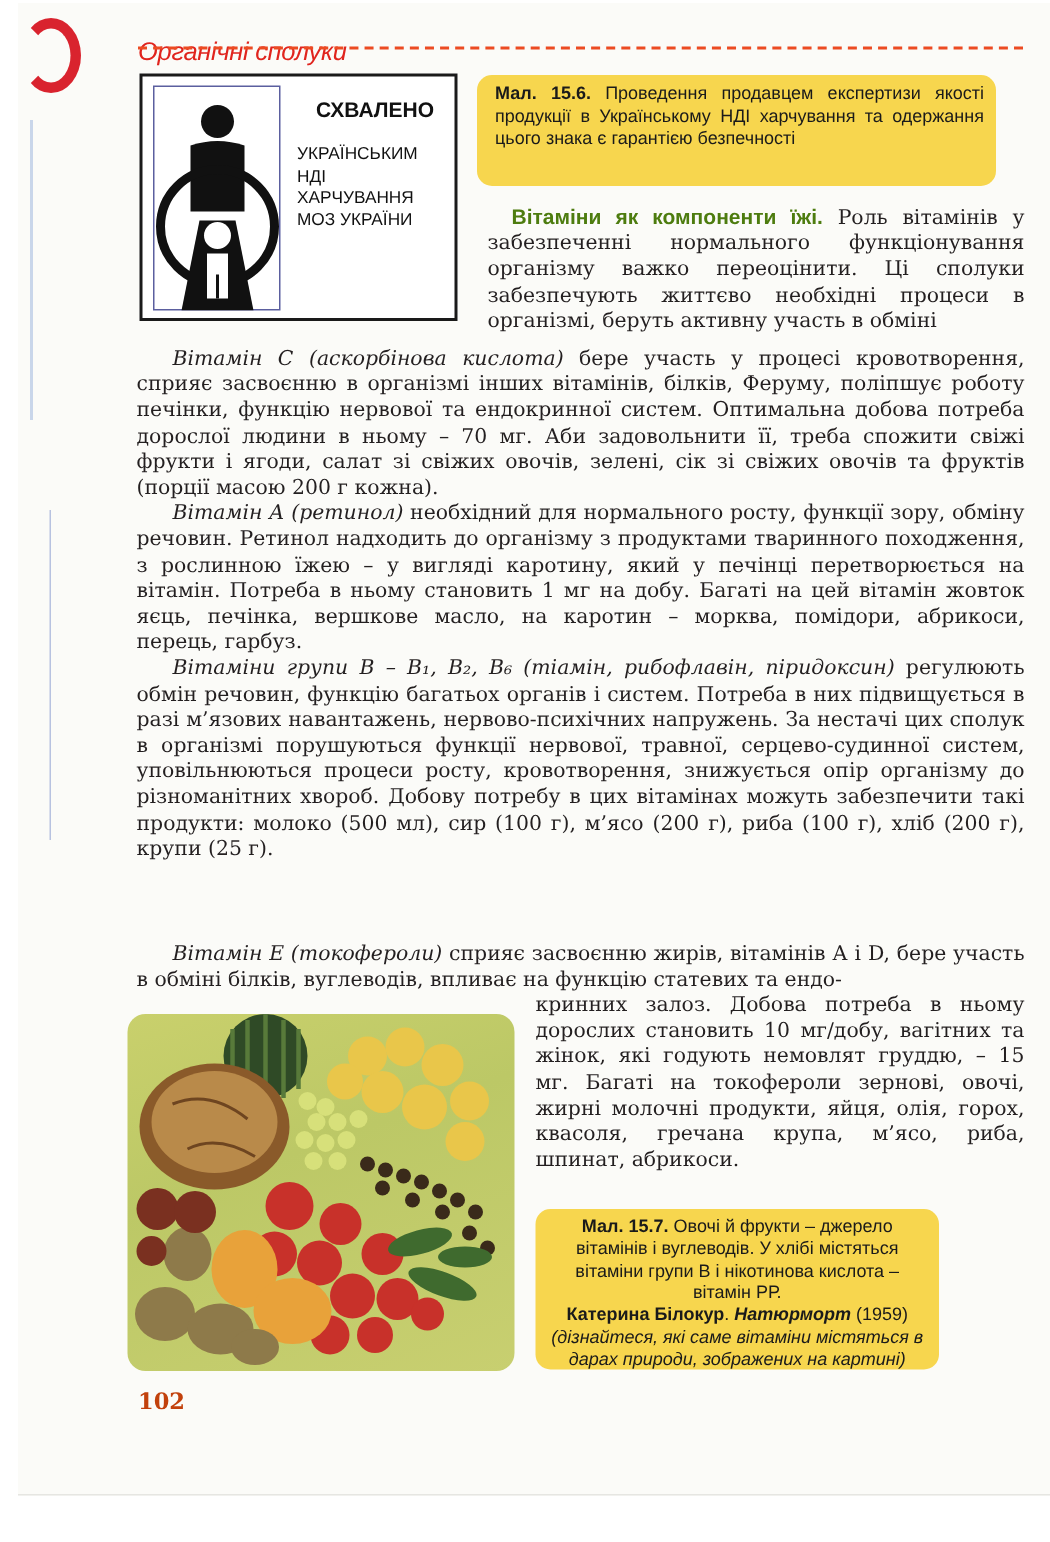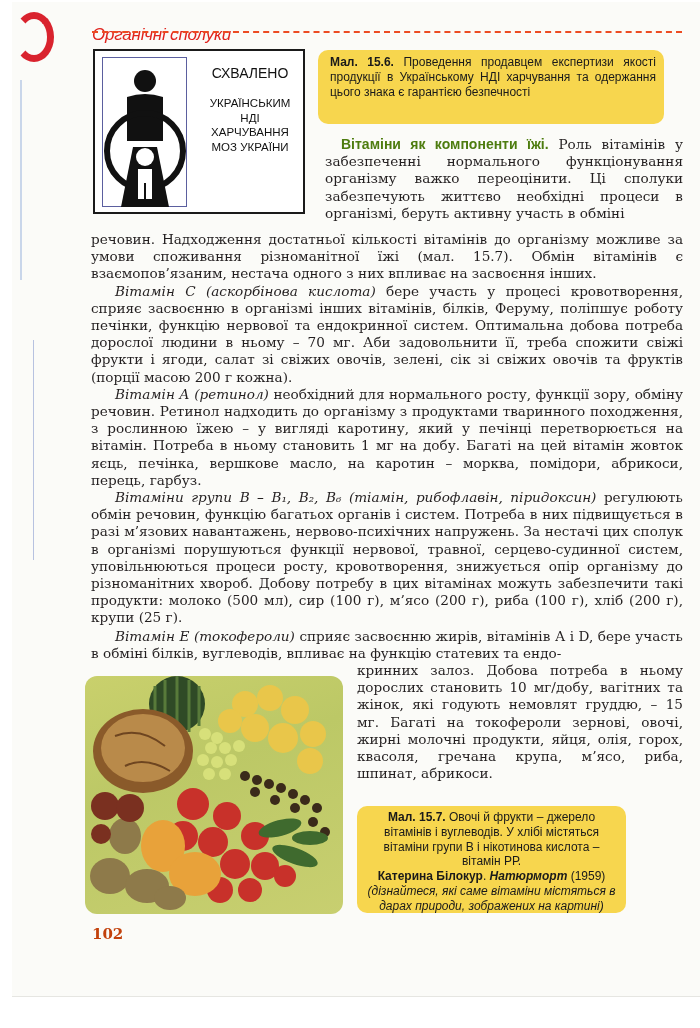--- a/index.html
+++ b/index.html
@@ -11,22 +11,22 @@
   .binding-line2 { position: absolute; left: 33px; top: 340px; width: 1px; height: 220px; background: #b7c2e0; }
 
   .ring { position: absolute; left: 14px; top: 12px; width: 40px; height: 50px; border: 7px solid #d9232e; border-left-color: transparent; border-radius: 50%; }
 
   .running-head { position: absolute; left: 92px; top: 25px; font-family: "Liberation Sans", sans-serif; font-style: italic; font-size: 17px; color: #e0241e; letter-spacing: -0.2px; }
   .head-rule { position: absolute; left: 92px; top: 31px; width: 590px; height: 0; border-top: 2px dashed #ec4b22; }
 
   .logo-box { position: absolute; left: 93px; top: 49px; width: 212px; height: 165px; border: 2px solid #1a1a1a; background: #fff; }
   .logo-inner { position: absolute; left: 7px; top: 6px; width: 85px; height: 150px; border: 1px solid #5b5f9f; }
   .logo-svg { position: absolute; left: 8px; top: 8px; }
-  .logo-title { position: absolute; left: 103px; top: 14px; width: 104px; text-align: center; font-family: "Liberation Sans", sans-serif; font-weight: normal; font-size: 14px; color: #111; }
-  .logo-sub { position: absolute; left: 103px; top: 45px; width: 104px; text-align: center; font-family: "Liberation Sans", sans-serif; font-size: 11.5px; line-height: 14.5px; color: #111; }
+  .logo-title { position: absolute; left: 103px; top: 14px; width: 104px; text-align: center; font-family: "Liberation Sans", sans-serif; font-weight: bold; font-size: 14px; color: #111; }
+  .logo-sub { position: absolute; left: 103px; top: 45px; width: 104px; text-align: left; font-family: "Liberation Sans", sans-serif; font-size: 11.5px; line-height: 14.5px; color: #111; }
 
   .caption { position: absolute; background: #f7d64e; border-radius: 10px; font-family: "Liberation Sans", sans-serif; font-size: 12px; line-height: 14.8px; color: #1a1a1a; }
   .caption b { font-weight: bold; }
   .cap1 { left: 318px; top: 50px; width: 346px; height: 74px; padding: 5px 8px 0 12px; text-align: justify; }
   .cap1 .last { text-align: center; display: block; }
   .cap2 { left: 357px; top: 806px; width: 269px; height: 107px; padding: 4px 8px 0 8px; text-align: center; }
 
   .text { position: absolute; font-size: 13.6px; line-height: 17.2px; text-align: justify; color: #231f20; }
   .text p { margin: 0; }
   .indent { text-indent: 24px; }
@@ -79,21 +79,20 @@
 </div>
 
 <div class="text t-intro">
   <p class="indent" style="text-indent:16px;">
     <span class="blue">Вітаміни як компоненти їжі.</span>
     <span>Роль вітамінів у забезпеченні нормального функціонування організму важко переоцінити. Ці сполуки забезпечують життєво необхідні процеси в організмі, беруть активну участь в обміні</span>
   </p>
 </div>
 
 <div class="text t-main">
-  <p>речовин. Надходження достатньої кількості вітамінів до організму можливе за умови споживання різноманітної їжі (мал. 15.7). Обмін вітамінів є взаємопов’язаним, нестача одного з них впливає на засвоєння інших.</p>
   <p class="indent">
     <span class="it">Вітамін С (аскорбінова кислота)</span><span> бере участь у процесі кровотворення, сприяє засвоєнню в організмі інших вітамінів, білків, Феруму, поліпшує роботу печінки, функцію нервової та ендокринної систем. Оптимальна добова потреба дорослої людини в ньому – 70 мг. Аби задовольнити її, треба спожити свіжі фрукти і ягоди, салат зі свіжих овочів, зелені, сік зі свіжих овочів та фруктів (порції масою 200 г кожна).</span>
   </p>
   <p class="indent">
     <span class="it">Вітамін А (ретинол)</span><span> необхідний для нормального росту, функції зору, обміну речовин. Ретинол надходить до організму з продуктами тваринного походження, з рослинною їжею – у вигляді каротину, який у печінці перетворюється на вітамін. Потреба в ньому становить 1 мг на добу. Багаті на цей вітамін жовток яєць, печінка, вершкове масло, на каротин – морква, помідори, абрикоси, перець, гарбуз.</span>
   </p>
   <p class="indent">
     <span class="it">Вітаміни групи В – В₁, В₂, В₆ (тіамін, рибофлавін, піридоксин)</span><span> регулюють обмін речовин, функцію багатьох органів і систем. Потреба в них підвищується в разі м’язових навантажень, нервово-психічних напружень. За нестачі цих сполук в організмі порушуються функції нервової, травної, серцево-судинної систем, уповільнюються процеси росту, кровотворення, знижується опір організму до різноманітних хвороб. Добову потребу в цих вітамінах можуть забезпечити такі продукти: молоко (500 мл), сир (100 г), м’ясо (200 г), риба (100 г), хліб (200 г), крупи (25 г).</span>
   </p>
 </div>

